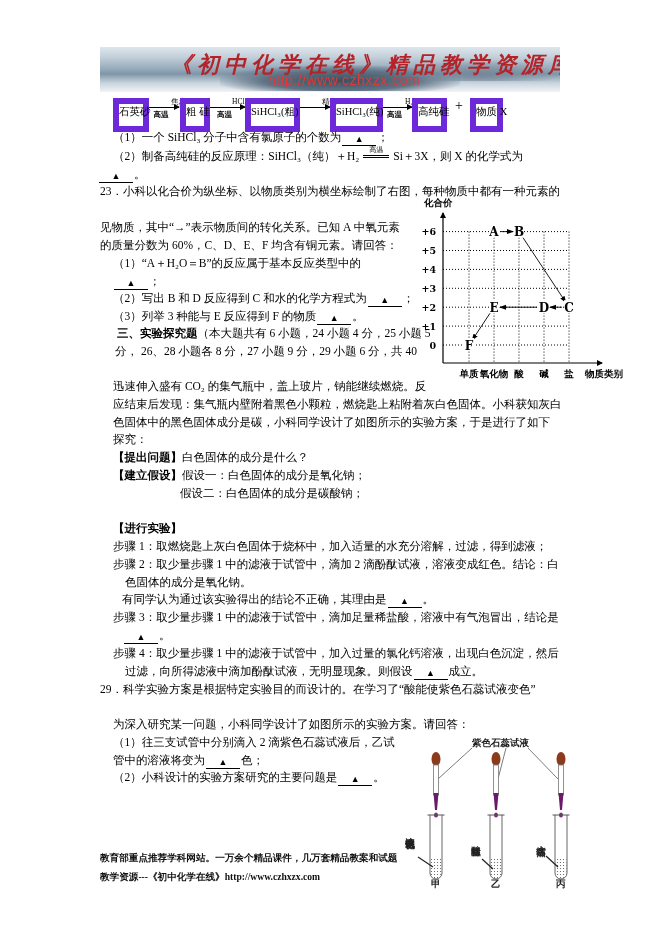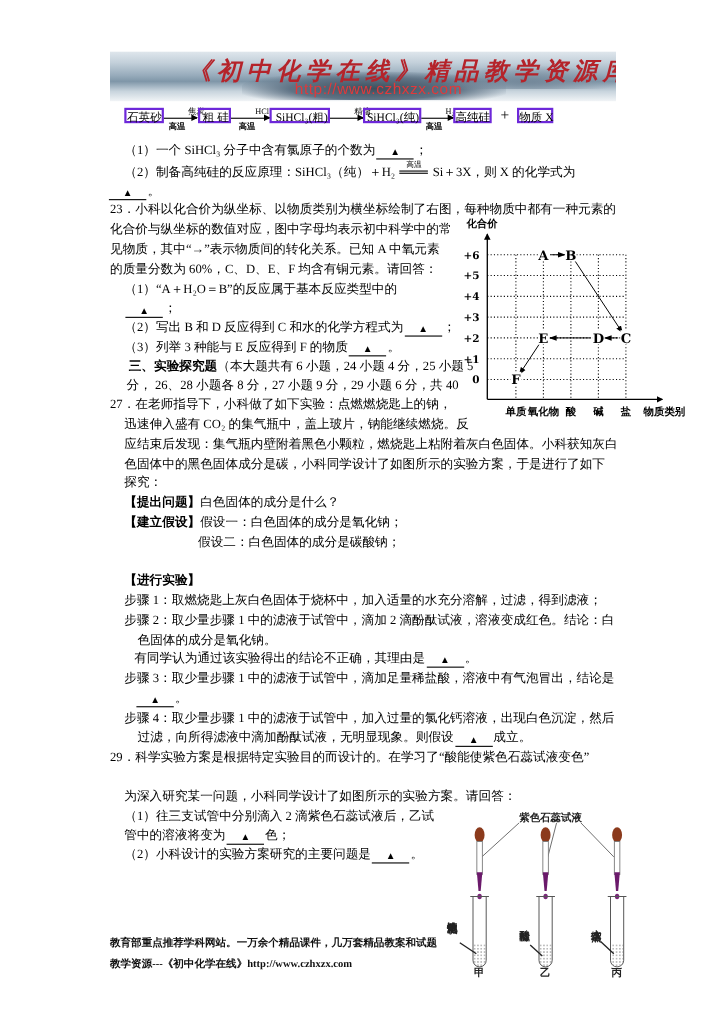--- a/index.html
+++ b/index.html
@@ -19,22 +19,22 @@
   .banner .mtn{position:absolute;left:120px;top:18px;width:240px;height:26px;border-radius:50% 50% 0 0;
     background:radial-gradient(ellipse at 50% 60%,#3e4f5c 0%,#5f7385 45%,rgba(140,160,175,0) 75%);}
   .banner .mtn2{position:absolute;left:300px;top:12px;width:160px;height:22px;border-radius:50% 50% 0 0;
     background:radial-gradient(ellipse at 50% 70%,#74889a 0%,rgba(150,170,185,0) 70%);}
   .banner .title{position:absolute;left:70px;top:3px;font-family:"DejaVu Serif",serif;font-weight:bold;font-style:italic;
     font-size:22px;letter-spacing:5px;color:#b5232a;white-space:nowrap;}
   .banner .url{position:absolute;left:168px;top:25px;font-family:"Liberation Sans",sans-serif;font-size:14px;color:#e0393b;
     white-space:nowrap;letter-spacing:.5px;}
 
   
-  .fbox{position:absolute;top:98px;height:14px;border:2px solid #6d28d9;box-sizing:border-box;font-size:10.5px;line-height:16px;
-        text-align:right;white-space:nowrap;}
+  .fbox{position:absolute;top:98px;height:34px;border:6px solid #6d28d9;box-sizing:border-box;font-size:10.5px;line-height:16px;
+        text-align:center;white-space:nowrap;}
   .farrow{position:absolute;top:107px;height:0;border-top:1px solid #000;}
   .farrow .ah{position:absolute;right:-1px;top:-4px;width:0;height:0;border-left:6px solid #000;border-top:3.5px solid transparent;border-bottom:3.5px solid transparent;}
   .farrow .ab{position:absolute;left:0;right:6px;top:-11px;text-align:right;font-size:7.5px;line-height:9px;white-space:nowrap;margin-left:22px;}
   .farrow .bl{position:absolute;left:0;right:6px;top:2px;text-align:center;font-size:7.5px;line-height:9px;white-space:nowrap;font-weight:bold;}
   .fplus{position:absolute;top:97px;left:455px;font-size:14px;line-height:18px;}
 
   
   #chart-wrap{position:absolute;left:420px;top:195px;width:205px;height:192px;}
   #chart-svg .grid{stroke:#000;stroke-width:1;stroke-dasharray:1 2;}
   #chart-svg .axis{stroke:#000;stroke-width:1.2;}
@@ -97,40 +97,38 @@
     <span>（1）一个 SiHCl₃ 分子中含有氯原子的个数为</span><span class="blank"><span>▲</span></span><span>；</span>
   </div>
   <div class="line" style="top:148px;left:113px;">
     <span>（2）制备高纯硅的反应原理：SiHCl₃（纯）＋H₂</span><span class="cond"><span class="ct">高温</span><span class="cl"></span></span><span>Si＋3X，则 X 的化学式为</span>
   </div>
   <div class="line" style="top:166px;left:98px;">
     <span class="blank"><span>▲</span></span><span>。</span>
   </div>
 
   <div class="line" style="top:183px;left:100px;">23．小科以化合价为纵坐标、以物质类别为横坐标绘制了右图，每种物质中都有一种元素的</div>
-  <div class="line" style="top:201px;left:100px;">化合价与纵坐标的数值对应，图中字母均表示初中科学中的常</div>
   <div class="line" style="top:219px;left:100px;">见物质，其中“→”表示物质间的转化关系。已知 A 中氧元素</div>
   <div class="line" style="top:237px;left:100px;">的质量分数为 60%，C、D、E、F 均含有铜元素。请回答：</div>
   <div class="line" style="top:255px;left:113px;">（1）“A＋H₂O＝B”的反应属于基本反应类型中的</div>
   <div class="line" style="top:273px;left:113px;">
     <span class="blank"><span>▲</span></span><span>；</span>
   </div>
   <div class="line" style="top:290px;left:113px;">
     <span>（2）写出 B 和 D 反应得到 C 和水的化学方程式为</span><span class="blank"><span>▲</span></span><span>；</span>
   </div>
   <div class="line" style="top:308px;left:113px;">
     <span>（3）列举 3 种能与 E 反应得到 F 的物质</span><span class="blank"><span>▲</span></span><span>。</span>
   </div>
 
   <div class="line" style="top:325px;left:117px;">
     <span class="b">三、实验探究题</span><span>（本大题共有 6 小题，24 小题 4 分，25 小题 5</span>
   </div>
   <div class="line" style="top:343px;left:115px;">分，  26、28 小题各 8 分，27 小题 9 分，29 小题 6 分，共 40</div>
 
-  <div class="line" style="top:360px;left:100px;">27．在老师指导下，小科做了如下实验：点燃燃烧匙上的钠，</div>
   <div class="line" style="top:378px;left:113px;">迅速伸入盛有 CO₂ 的集气瓶中，盖上玻片，钠能继续燃烧。反</div>
   <div class="line" style="top:396px;left:113px;">应结束后发现：集气瓶内壁附着黑色小颗粒，燃烧匙上粘附着灰白色固体。小科获知灰白</div>
   <div class="line" style="top:414px;left:113px;">色固体中的黑色固体成分是碳，小科同学设计了如图所示的实验方案，于是进行了如下</div>
   <div class="line" style="top:431px;left:113px;">探究：</div>
   <div class="line" style="top:449px;left:113px;">
     <span class="b">【提出问题】</span><span>白色固体的成分是什么？</span>
   </div>
   <div class="line" style="top:467px;left:113px;">
     <span class="b">【建立假设】</span><span>假设一：白色固体的成分是氧化钠；</span>
   </div>

